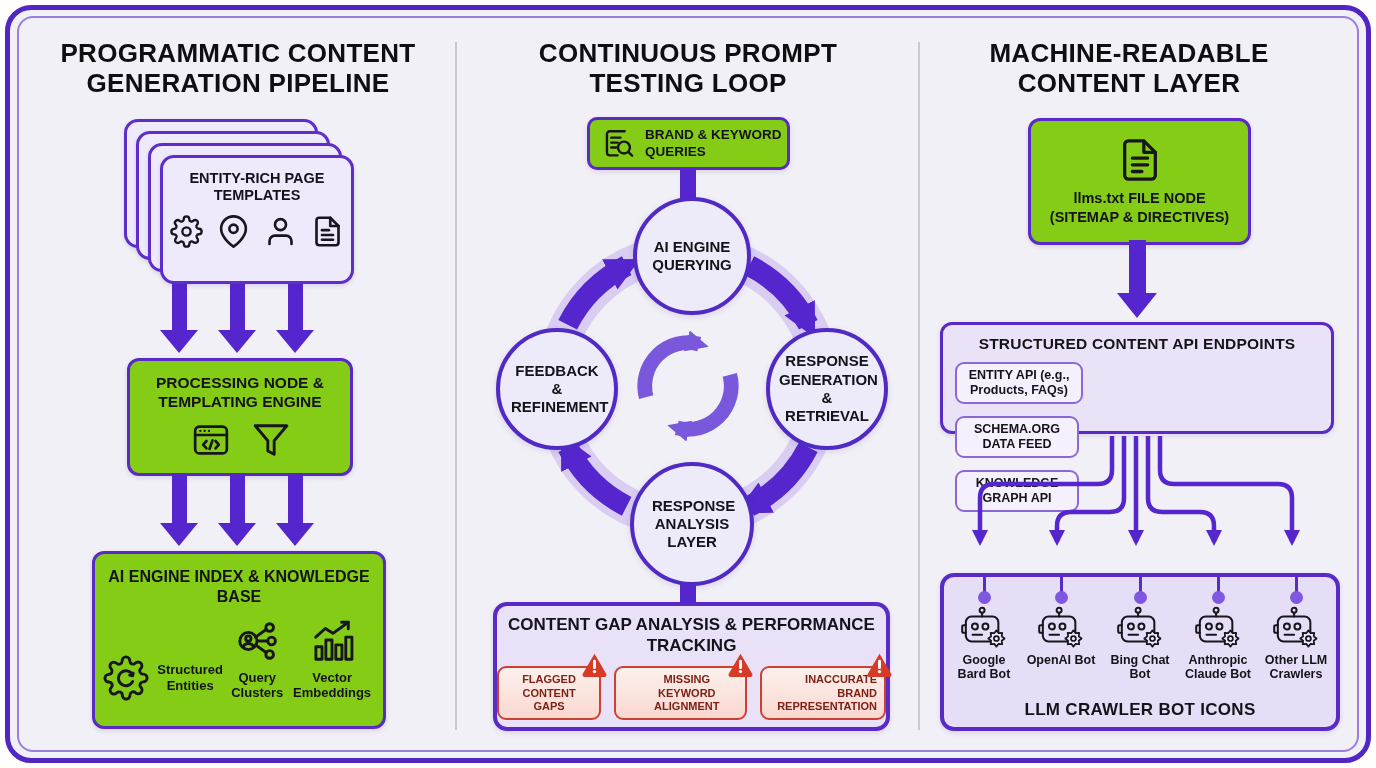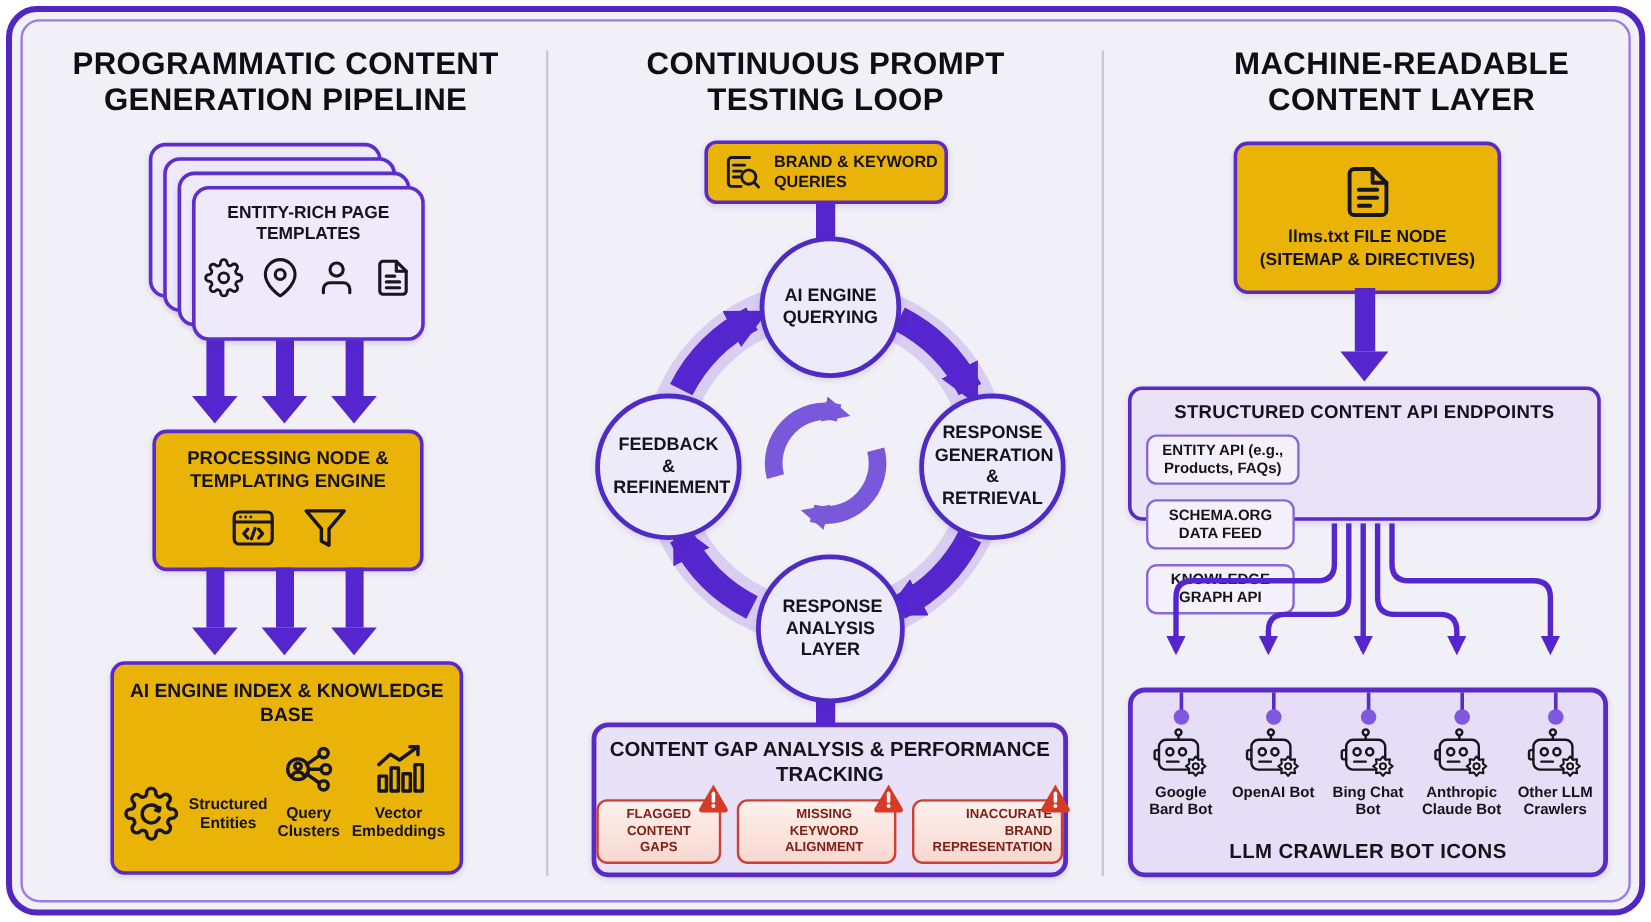--- a/index.html
+++ b/index.html
@@ -6,21 +6,21 @@
   .page{position:relative;width:1376px;height:768px;background:#fff;overflow:hidden;
         font-family:"Liberation Sans",sans-serif;color:#15131a;}
   .abs{position:absolute;}
   .outer-frame{position:absolute;left:5px;top:5px;right:5px;bottom:5px;
                border:5px solid #5226c3;border-radius:26px;background:#f1f0f6;}
   .inner-frame{position:absolute;left:17px;top:16px;right:17px;bottom:16px;
                border:2px solid #9b7de0;border-radius:16px;}
   .divider{position:absolute;top:42px;bottom:38px;width:2px;background:#c9c9d3;}
   .panel-title{position:absolute;font-weight:800;font-size:26px;line-height:1.16;
                text-align:center;letter-spacing:.3px;color:#0f0e13;}
-  .pbox{position:absolute;border:3px solid #5a2ac6;background:#eab308;border-radius:12px;
+  .pbox{position:absolute;border:3px solid #5a2ac6;background:#84cc16;border-radius:12px;
         box-shadow:0 2px 5px rgba(80,50,150,.14);}
   .stack-card{position:absolute;width:188px;height:123px;border:3.5px solid #5e2ecb;
               background:#eee9fb;border-radius:14px;box-shadow:0 2px 4px rgba(80,50,150,.15);}
   .card-title{font-weight:800;font-size:14.5px;line-height:1.2;text-align:center;margin-top:12px;}
   .icon-row{display:flex;justify-content:center;align-items:center;gap:14px;margin-top:10px;}
   .blk-arrow{position:absolute;width:38px;display:flex;flex-direction:column;align-items:center;}
   .blk-arrow .shaft{width:15px;background:#5526ce;}
   .blk-arrow .head{width:0;height:0;border-left:19px solid transparent;
                    border-right:19px solid transparent;border-top:23px solid #5526ce;}
   .box-title{font-weight:800;text-align:center;line-height:1.22;}
@@ -269,21 +269,21 @@
           <svg class="ic" width="27" height="27" viewBox="0 0 24 24">
             <path d="M12 2.5 L22.4 20.3 a1.9 1.9 0 0 1 -1.65 2.85 H3.25 a1.9 1.9 0 0 1 -1.65 -2.85 Z" fill="#d63b26"></path>
             <line x1="12" y1="9" x2="12" y2="14.8" stroke="#fff" stroke-width="2.6" stroke-linecap="round"></line>
             <circle cx="12" cy="18.3" r="1.5" fill="#fff"></circle>
           </svg>
         </span>
       </div>
     </div>
   </div>
 
-  <div class="panel-title" style="left:1018px;top:38px;width:300px;">MACHINE-READABLE CONTENT LAYER</div>
+  <div class="panel-title" style="left:979px;top:38px;width:300px;">MACHINE-READABLE CONTENT LAYER</div>
 
   <div class="pbox" style="left:1028px;top:118px;width:217px;height:121px;border-width:3.5px;display:flex;flex-direction:column;align-items:center;justify-content:center;gap:6px;">
     <span>
       <svg class="ic" width="46" height="46" viewBox="0 0 24 24" fill="none" stroke="#17151d" stroke-width="1.7" stroke-linecap="round" stroke-linejoin="round">
         <path d="M14 2H6a2 2 0 0 0-2 2v16a2 2 0 0 0 2 2h12a2 2 0 0 0 2-2V8z"></path>
           <path d="M14 2v6h6"></path>
         <line x1="8" y1="11" x2="16" y2="11"></line>
           <line x1="8" y1="14.5" x2="16" y2="14.5"></line>
           <line x1="8" y1="18" x2="13" y2="18"></line>
       </svg>

